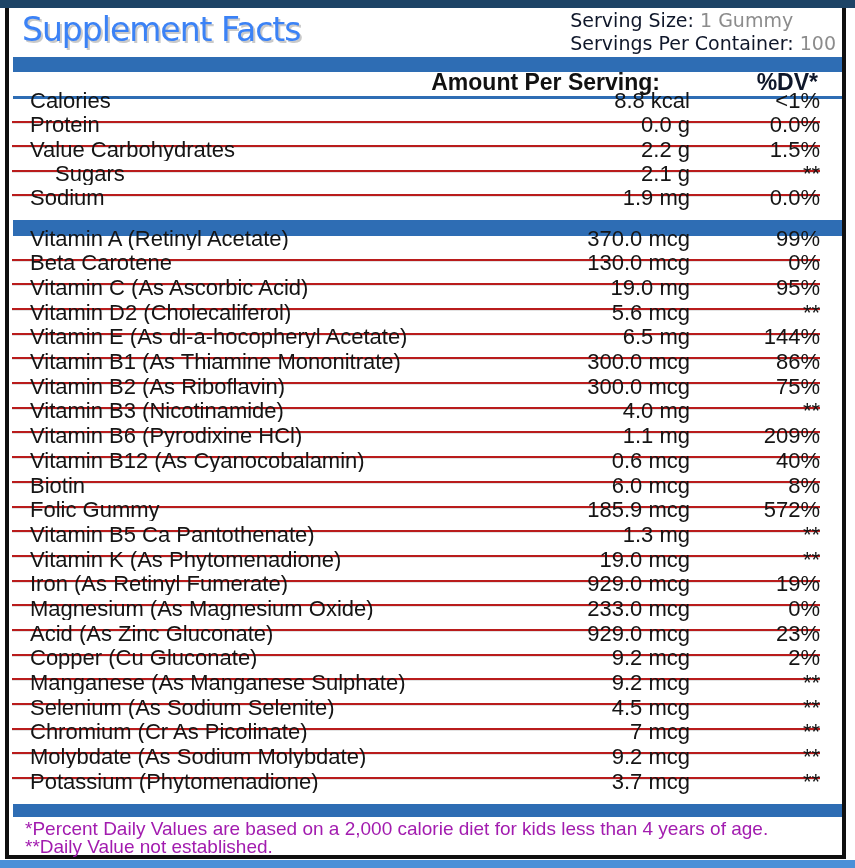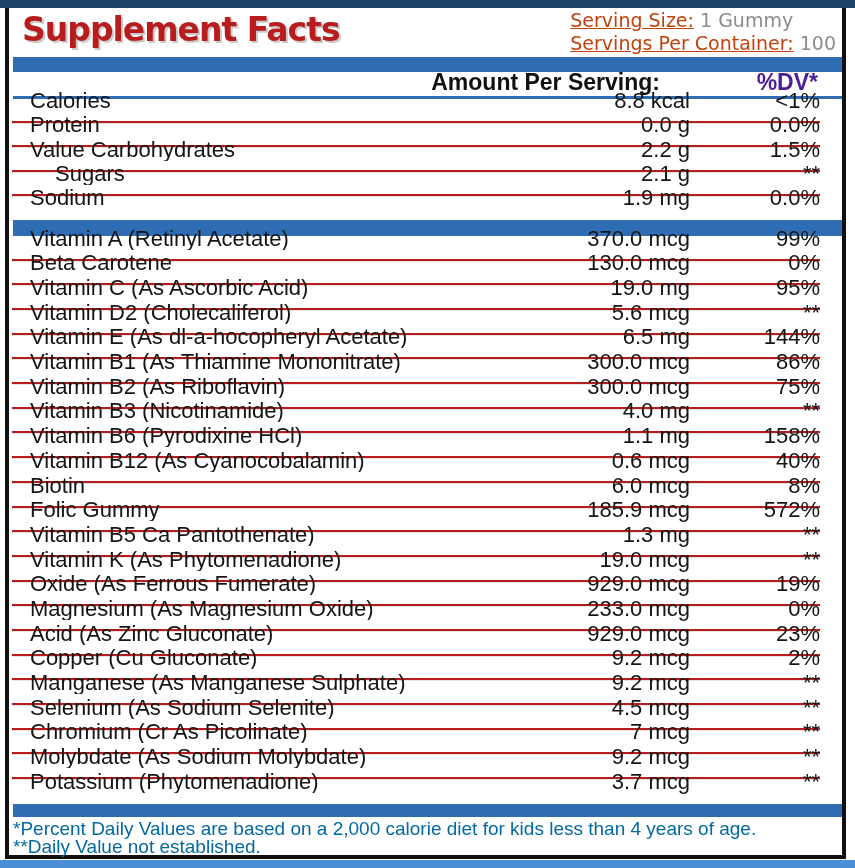--- a/index.html
+++ b/index.html
@@ -11,65 +11,65 @@
   .bottom-strip{position:absolute;left:0;top:860px;width:855px;height:8px;}
   .label-box{
     position:absolute;left:5px;top:8px;width:841px;height:851px;
     background:#ffffff;border:4px solid #101010;border-top:none;
     box-sizing:border-box;display:flex;flex-direction:column;
   }
   
   .hdr{height:49px;position:relative;flex:none;}
   .title{
     position:absolute;left:13px;top:2px;
-    font-family:"DejaVu Sans", sans-serif;font-weight:bold;font-size:33px;
-    letter-spacing:-1px;color:#b91c1c;text-shadow:2px 2px 0 #c9c9c9;
+    font-family:"DejaVu Sans", sans-serif;font-weight:normal;font-size:33px;
+    letter-spacing:-1px;color:#3b82f6;text-shadow:2px 2px 0 #c9c9c9;
     white-space:nowrap;
   }
   .serving-block{
     position:absolute;right:6px;top:1px;text-align:left;
     font-family:"DejaVu Sans", sans-serif;font-size:19px;line-height:23px;
     white-space:nowrap;
   }
-  .serving-line .lbl{color:#c2410c;text-decoration:underline;}
+  .serving-line .lbl{color:#0f172a;}
   .serving-line .val{color:#8c8c8c;}
   .bar{flex:none;margin-left:4px;}
   .bar1{height:15px;margin-top:0;}
   .bar-thin{height:3px;}
   .bar2{height:16px;}
   .bar3{height:13px;}
   
   .col-header{height:24px;position:relative;flex:none;font-weight:bold;}
   .col-header .aps{
     position:absolute;right:182px;bottom:0;font-size:23px;color:#111;
     font-family:"Liberation Sans", sans-serif;white-space:nowrap;margin-top:18px;
   }
   .col-header .dvh{
-    position:absolute;right:24px;bottom:0;font-size:23px;color:#4c1d95;white-space:nowrap;
+    position:absolute;right:24px;bottom:0;font-size:23px;color:#0f172a;white-space:nowrap;
   }
   
   .rows{flex:none;}
   .row{
     display:flex;align-items:flex-end;box-sizing:border-box;
     margin-left:3px;margin-right:22px;
     border-bottom:2px solid #b91c1c;box-shadow:0 1px 0 #e3e3e3;
     font-size:22px;color:#151515;line-height:22px;padding-bottom:9px;
   }
   .rows-main .row{height:24.2px;}
   .rows-nutrients .row{height:24.7px;}
   .rows-main .row:last-child{border-bottom-color:transparent;box-shadow:none;}
   .rows-nutrients .row:last-child{border-bottom-color:transparent;box-shadow:none;}
   .cell{display:block;white-space:nowrap;}
   .cell.name{flex:1;padding-left:18px;overflow:hidden;}
   .row.indent .cell.name{padding-left:43px;}
   .cell.amount{flex:none;width:160px;text-align:right;}
   .cell.dv{flex:none;width:130px;text-align:right;}
   
   .footnotes{
-    flex:none;margin-left:4px;margin-top:3px;color:#0369a1;
+    flex:none;margin-left:16px;margin-top:3px;color:#a21caf;
     font-size:19px;line-height:18.5px;
   }
   .footnote{white-space:nowrap;}
 </style>
 </head>
 <body>
 
 <div class="top-strip" style="background: rgb(29, 68, 102);"></div>
 
 <div class="label-box">
@@ -164,21 +164,21 @@
         <span class="cell dv">75%</span>
       </div>
       <div class="row">
         <span class="cell name">Vitamin B3 (Nicotinamide)</span>
         <span class="cell amount">4.0 mg</span>
         <span class="cell dv">**</span>
       </div>
       <div class="row">
         <span class="cell name">Vitamin B6 (Pyrodixine HCl)</span>
         <span class="cell amount">1.1 mg</span>
-        <span class="cell dv">158%</span>
+        <span class="cell dv">209%</span>
       </div>
       <div class="row">
         <span class="cell name">Vitamin B12 (As Cyanocobalamin)</span>
         <span class="cell amount">0.6 mcg</span>
         <span class="cell dv">40%</span>
       </div>
       <div class="row">
         <span class="cell name">Biotin</span>
         <span class="cell amount">6.0 mcg</span>
         <span class="cell dv">8%</span>
@@ -192,21 +192,21 @@
         <span class="cell name">Vitamin B5 Ca Pantothenate)</span>
         <span class="cell amount">1.3 mg</span>
         <span class="cell dv">**</span>
       </div>
       <div class="row">
         <span class="cell name">Vitamin K (As Phytomenadione)</span>
         <span class="cell amount">19.0 mcg</span>
         <span class="cell dv">**</span>
       </div>
       <div class="row">
-        <span class="cell name">Oxide (As Ferrous Fumerate)</span>
+        <span class="cell name">Iron (As Retinyl Fumerate)</span>
         <span class="cell amount">929.0 mcg</span>
         <span class="cell dv">19%</span>
       </div>
       <div class="row">
         <span class="cell name">Magnesium (As Magnesium Oxide)</span>
         <span class="cell amount">233.0 mcg</span>
         <span class="cell dv">0%</span>
       </div>
       <div class="row">
         <span class="cell name">Acid (As Zinc Gluconate)</span>

